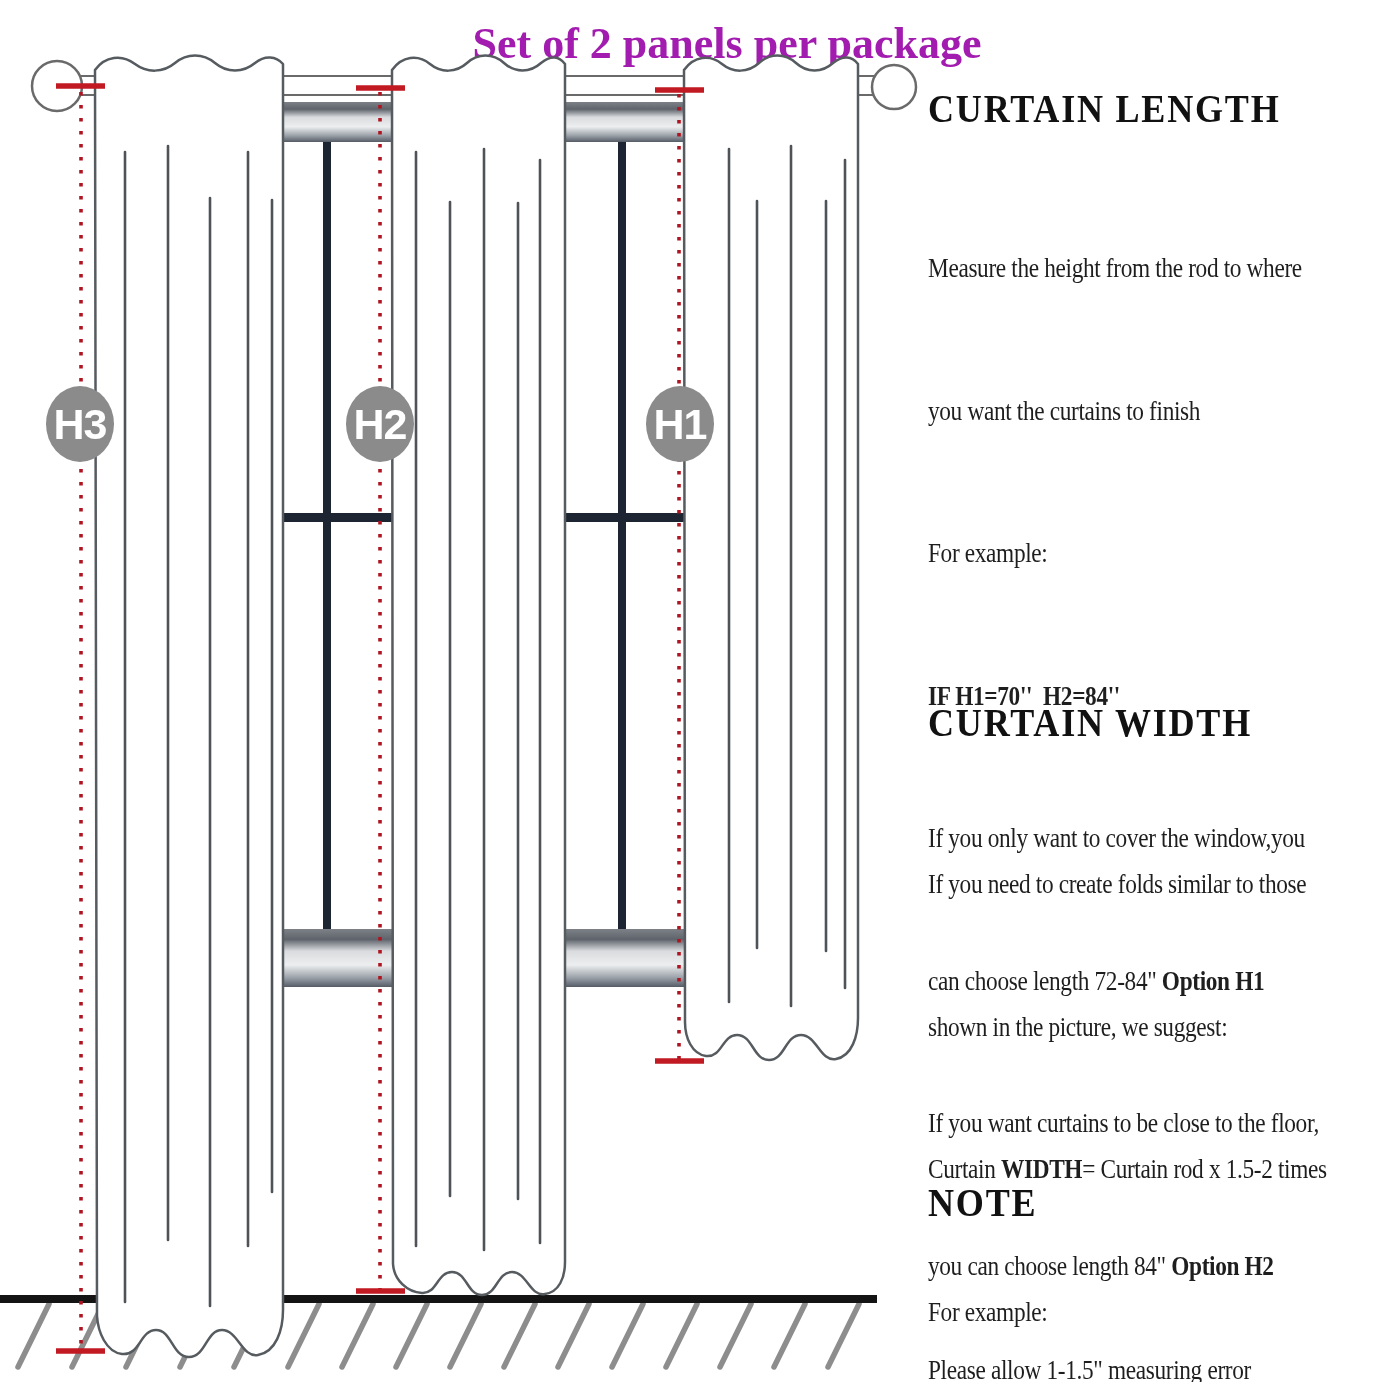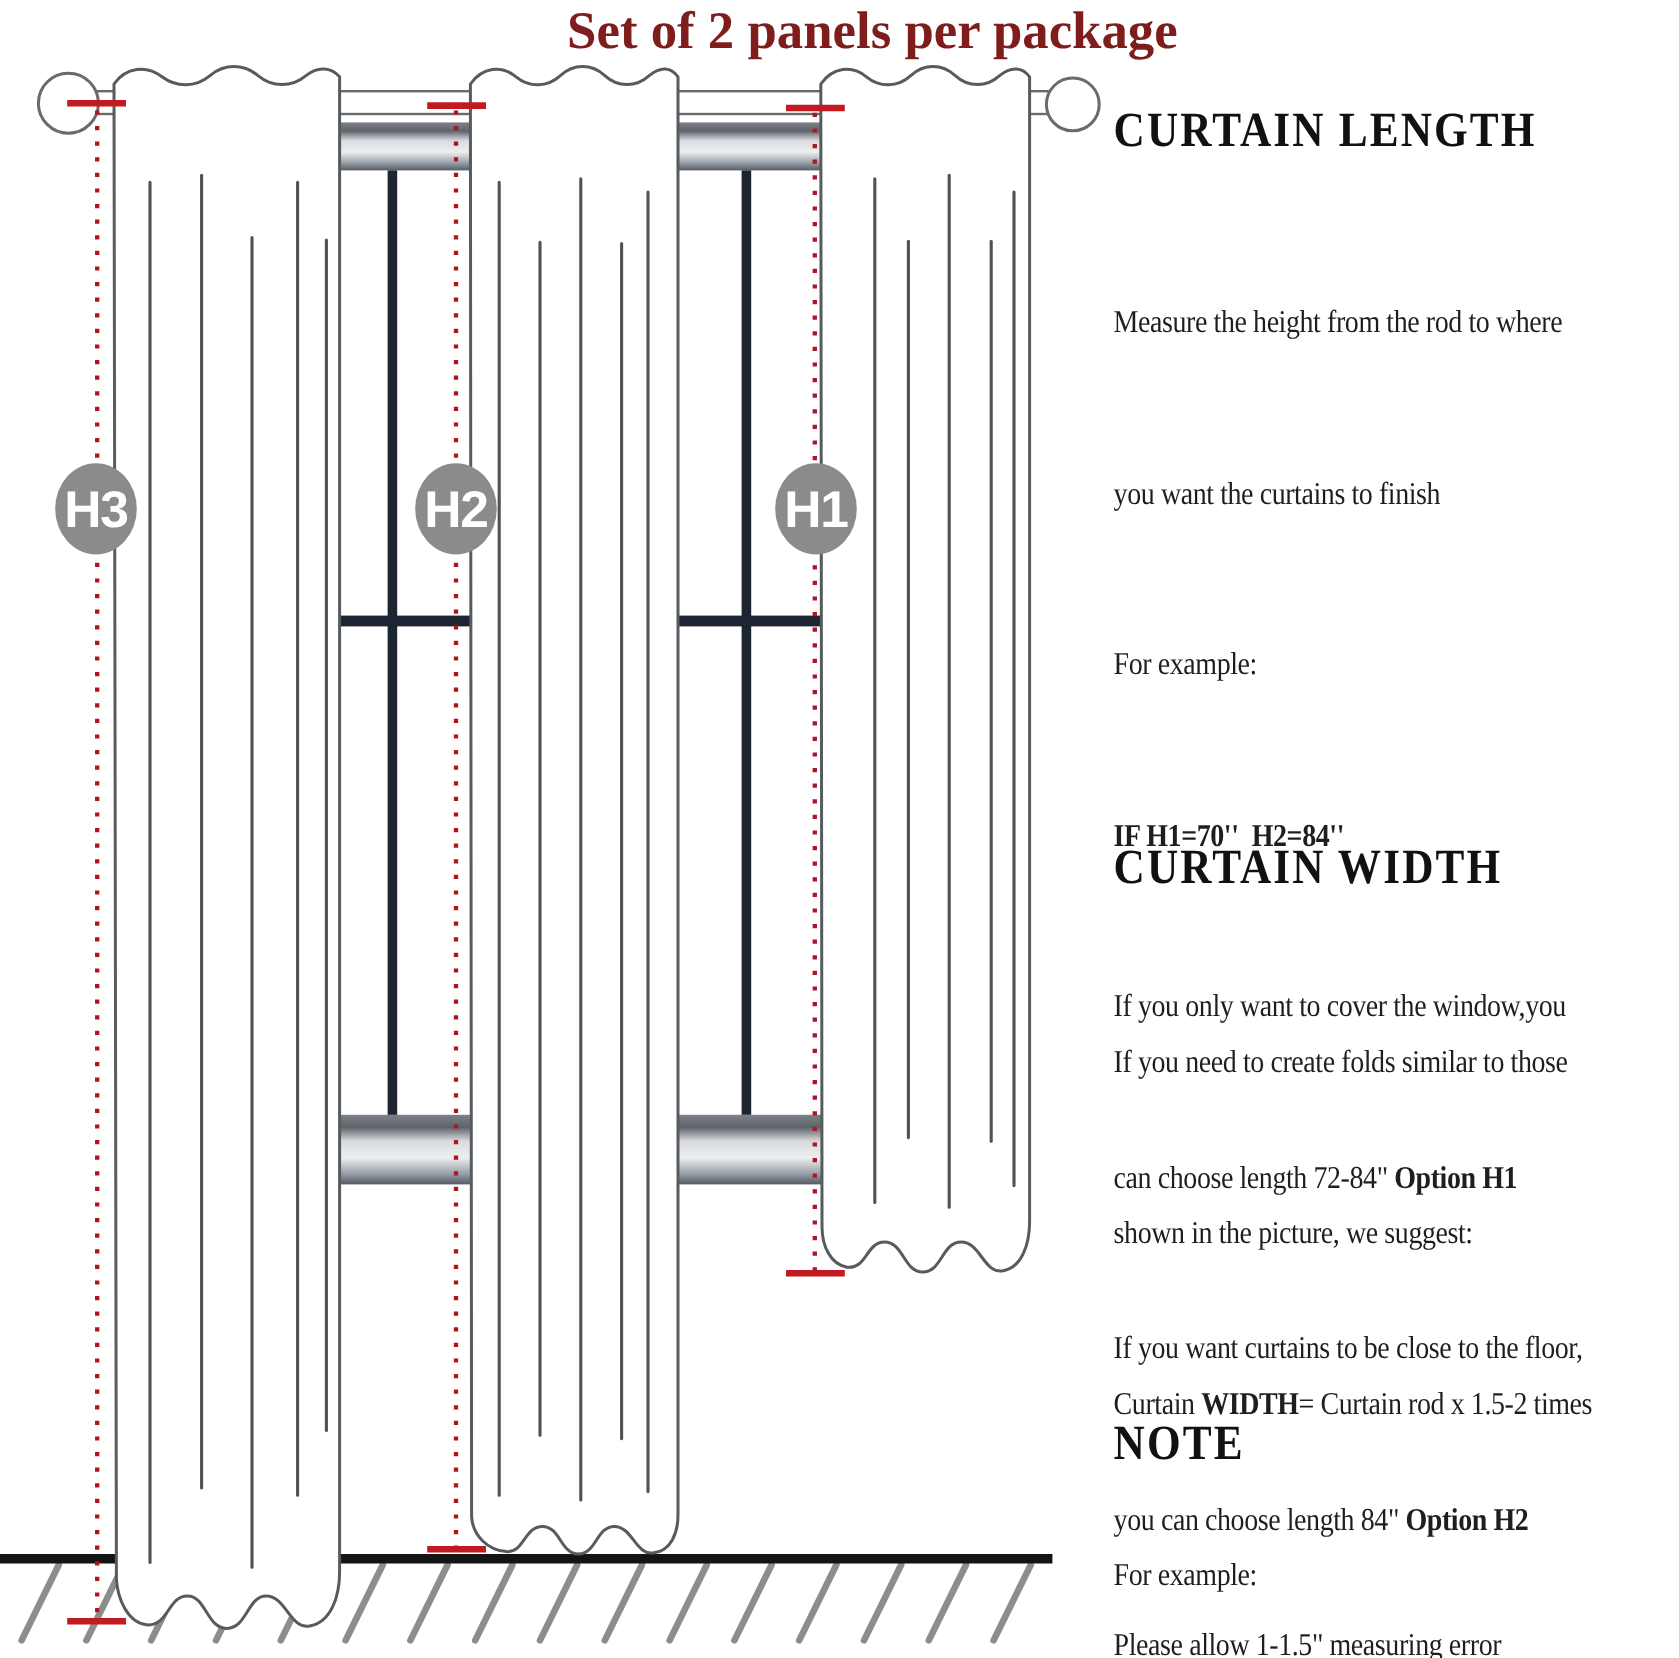--- a/index.html
+++ b/index.html
@@ -2,22 +2,22 @@
 <html><head>
 <meta charset="utf-8">
 <style>
   html,body{margin:0;padding:0;}
   body{
     width:1399px;height:1382px;position:relative;overflow:hidden;
     background:#ffffff;color:#1c1c1c;
     font-family:"Liberation Serif",serif;
   }
   .title{
-    position:absolute;top:0;left:55px;width:1344px;
-    text-align:center;font-size:44px;font-weight:700;color:#7f1d1d;
+    position:absolute;top:18px;left:55px;width:1344px;
+    text-align:center;font-size:44px;font-weight:700;color:#a21caf;
     white-space:pre;
   }
   .illu{position:absolute;left:0;top:0;}
   .col{
     position:absolute;left:928px;top:0;width:545px;height:1382px;
     transform:scaleX(0.88);transform-origin:0 0;
   }
   .h{
     position:absolute;left:0;font-weight:700;font-size:41px;line-height:1;
     letter-spacing:2px;white-space:pre;color:#111;

